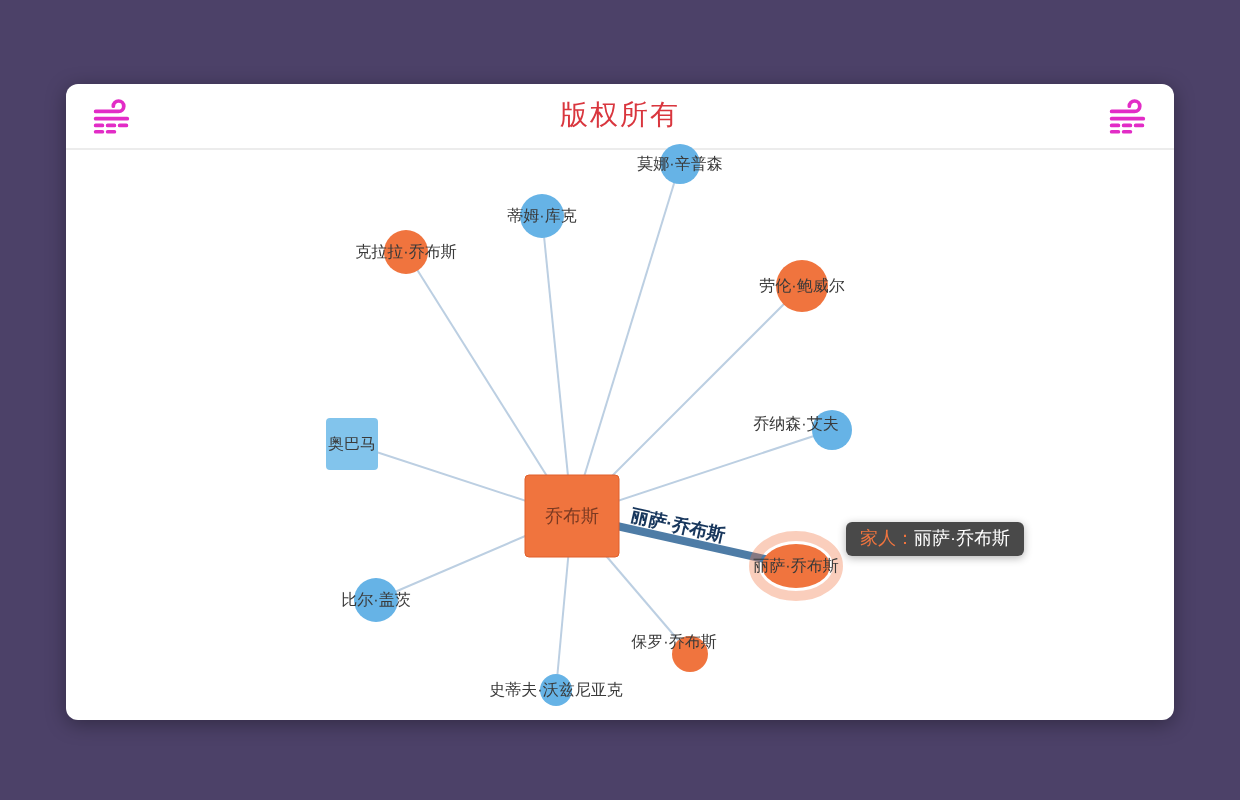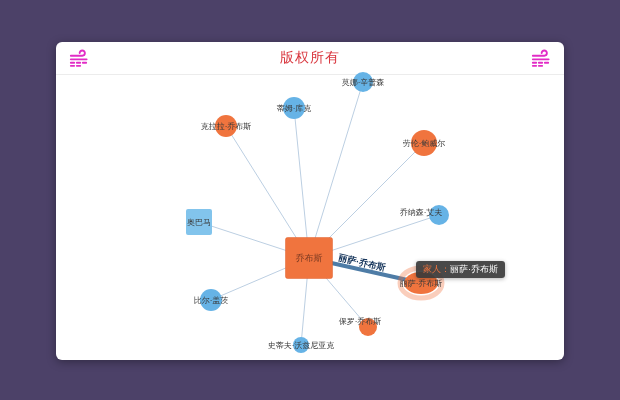--- a/index.html
+++ b/index.html
@@ -4,21 +4,21 @@
 <style>
   html,body{margin:0;padding:0;}
   body{
     width:620px;height:400px;
     background:#4c4168;
     font-family:"Liberation Sans","DejaVu Sans",sans-serif;
     overflow:hidden;
   }
   .card{
     position:relative;
-    width:508px;height:318px;
+    width:554px;height:318px;
     margin:42px auto 0 auto;
     background:#ffffff;
     border-radius:6px;
     box-shadow:0 2px 10px rgba(0,0,0,0.35);
   }
   .card-header{
     position:relative;
     height:32px;
     border-bottom:1px solid #ececec;
   }
@@ -43,20 +43,21 @@
     position:absolute;
     background:rgba(58,58,58,0.92);
     border-radius:3px;
     padding:3px 7px;
     font-size:9px;
     line-height:11px;
     color:#ffffff;
     white-space:nowrap;
     pointer-events:none;
     box-shadow:0 1px 4px rgba(0,0,0,0.3);
+    margin-left:30px;
   }
   .tooltip .tip-prefix{color:#f0743e;}
   svg text{font-family:"Liberation Sans","DejaVu Sans",sans-serif;}
 </style>
 </head>
 <body style="background: rgb(76, 65, 104);">
 
 <div class="card">
   <div class="card-header">
     <span class="header-icon left">

